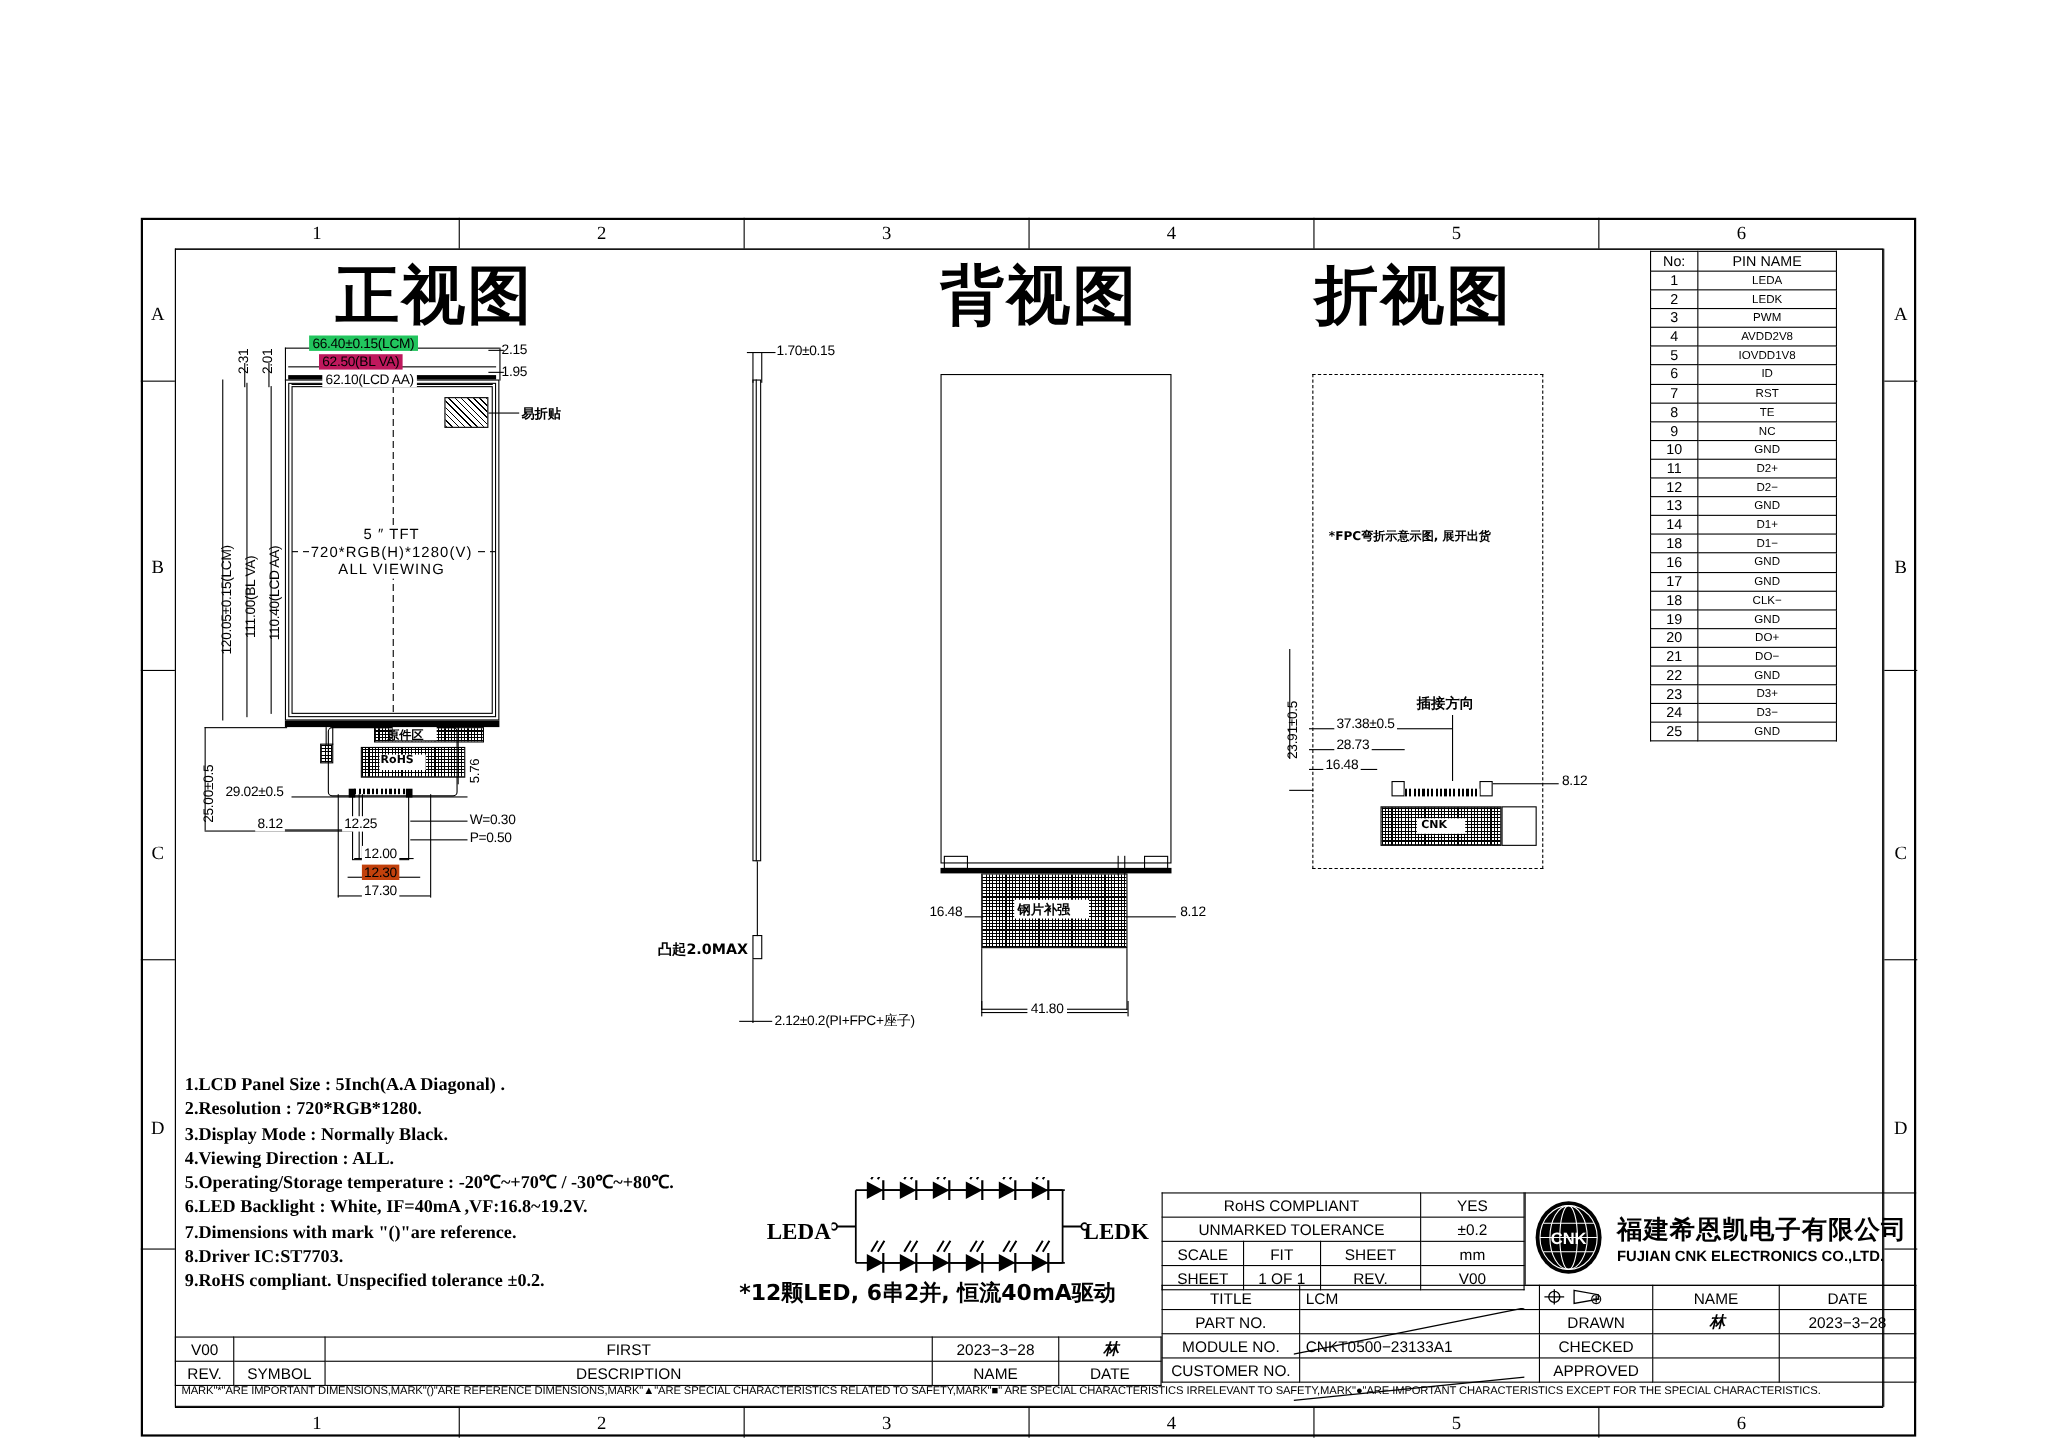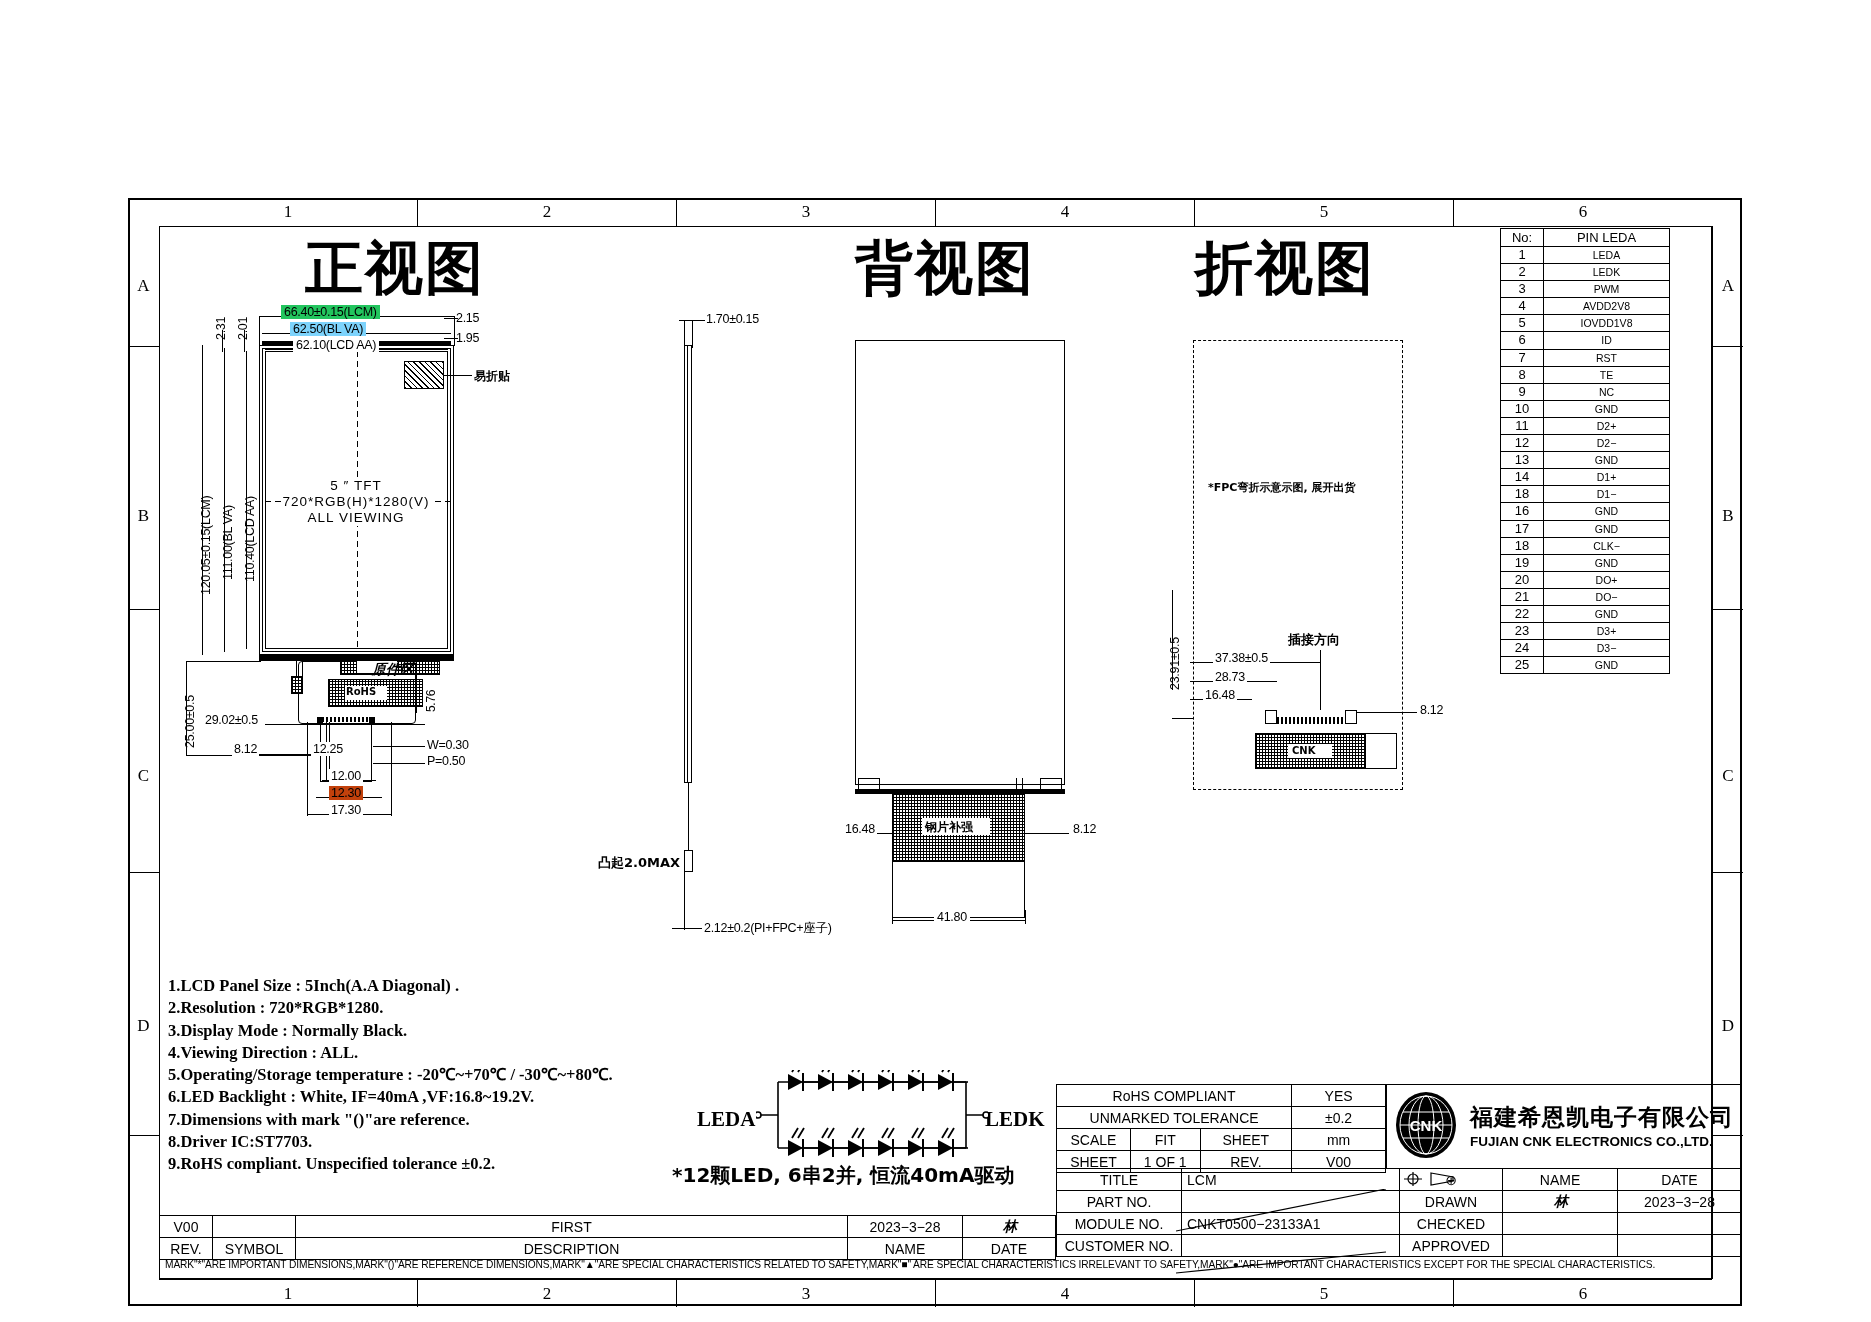--- a/index.html
+++ b/index.html
@@ -124,21 +124,21 @@
   </div>
 
   <div class="view-title" style="left:305px;top:230px">正视图</div>
   <div class="view-title" style="left:855px;top:230px">背视图</div>
   <div class="view-title" style="left:1195px;top:230px">折视图</div>
 
   <table class="pin-table">
     <thead>
       <tr>
         <th class="pin-no">No:</th>
-        <th>PIN LEDA</th>
+        <th>PIN NAME</th>
       </tr>
     </thead>
     <tbody id="pin-body">
         <tr>
           <td class="pin-no">1</td>
           <td>LEDA</td>
         </tr>
         <tr>
           <td class="pin-no">2</td>
           <td>LEDK</td>
@@ -252,21 +252,21 @@
     <div class="ln hl" style="left:265px;top:501px;width:185px;background:repeating-linear-gradient(90deg,#000 0 6px,transparent 6px 10px);"></div>
 
     <div class="diaghatch" style="left:404px;top:361px;width:40px;height:28px;"></div>
     <div class="ln hl" style="left:444px;top:375px;width:28px;"></div>
     <div class="cnlab" style="left:474px;top:368px;">易折贴</div>
 
     <div class="ln" style="left:259px;top:655px;width:195px;height:6px;"></div>
     <div class="box" style="left:298px;top:661px;width:118px;height:63px;border-radius:4px;"></div>
     <div class="hatch" style="left:340px;top:661px;width:100px;height:14px;"></div>
     <div style="position:absolute;left:357px;top:661px;width:40px;height:12px;background:#fff;border:0;"></div>
-    <div class="cnlab" style="left:372px;top:661px;font-size:14px;font-style:italic;">原件区</div>
+    <div class="cnlab" style="left:352px;top:661px;font-size:11px;">原件区</div>
     <div class="hatch" style="left:328px;top:679px;width:95px;height:28px;"></div>
     <div style="position:absolute;left:345px;top:686px;width:42px;height:14px;background:#fff;"></div>
     <div class="cnlab" style="left:346px;top:686px;font-size:10px;">RoHS</div>
 
     <div class="hatch" style="left:291px;top:676px;width:12px;height:18px;"></div>
     <div class="ln vl" style="left:296px;top:661px;height:16px;"></div>
     <div class="ln vl" style="left:302px;top:661px;height:16px;"></div>
 
     <div class="box" style="left:320px;top:720px;width:52px;height:62px;"></div>
     <div class="ln" style="left:322px;top:717px;width:48px;height:5px;background:repeating-linear-gradient(90deg,#000 0 2px,#fff 2px 4px);"></div>
@@ -274,21 +274,21 @@
     <div class="ln" style="left:369px;top:717px;width:6px;height:8px;"></div>
     <div class="ln vl" style="left:326px;top:722px;height:58px;"></div>
     <div class="ln vl" style="left:329px;top:722px;height:58px;"></div>
 
     <div class="ln hl" style="left:259px;top:316px;width:195px;"></div>
     <div class="ln hl" style="left:262px;top:333px;width:189px;"></div>
     <div class="ln hl" style="left:265px;top:349px;width:183px;"></div>
     <div class="ln vl" style="left:259px;top:316px;height:30px;"></div>
     <div class="ln vl" style="left:454px;top:316px;height:30px;"></div>
     <div class="dim" style="left:281px;top:305px;background:#22c55e;padding:0 3px;">66.40±0.15(LCM)</div>
-    <div class="dim" style="left:290px;top:322px;background:#7dd3fc;padding:0 3px;">62.50(BL VA)</div>
+    <div class="dim" style="left:290px;top:322px;background:#be185d;padding:0 3px;">62.50(BL VA)</div>
     <div class="dim" style="left:293px;top:338px;background:#fff;padding:0 3px;">62.10(LCD AA)</div>
 
     <div class="dimv" style="left:214px;top:340px;">2.31</div>
     <div class="dimv" style="left:236px;top:340px;">2.01</div>
     <div class="ln vl" style="left:222px;top:330px;height:22px;"></div>
     <div class="ln vl" style="left:244px;top:330px;height:22px;"></div>
 
     <div class="dim" style="left:456px;top:311px;">2.15</div>
     <div class="dim" style="left:456px;top:331px;">1.95</div>
     <div class="ln hl" style="left:444px;top:318px;width:14px;"></div>

